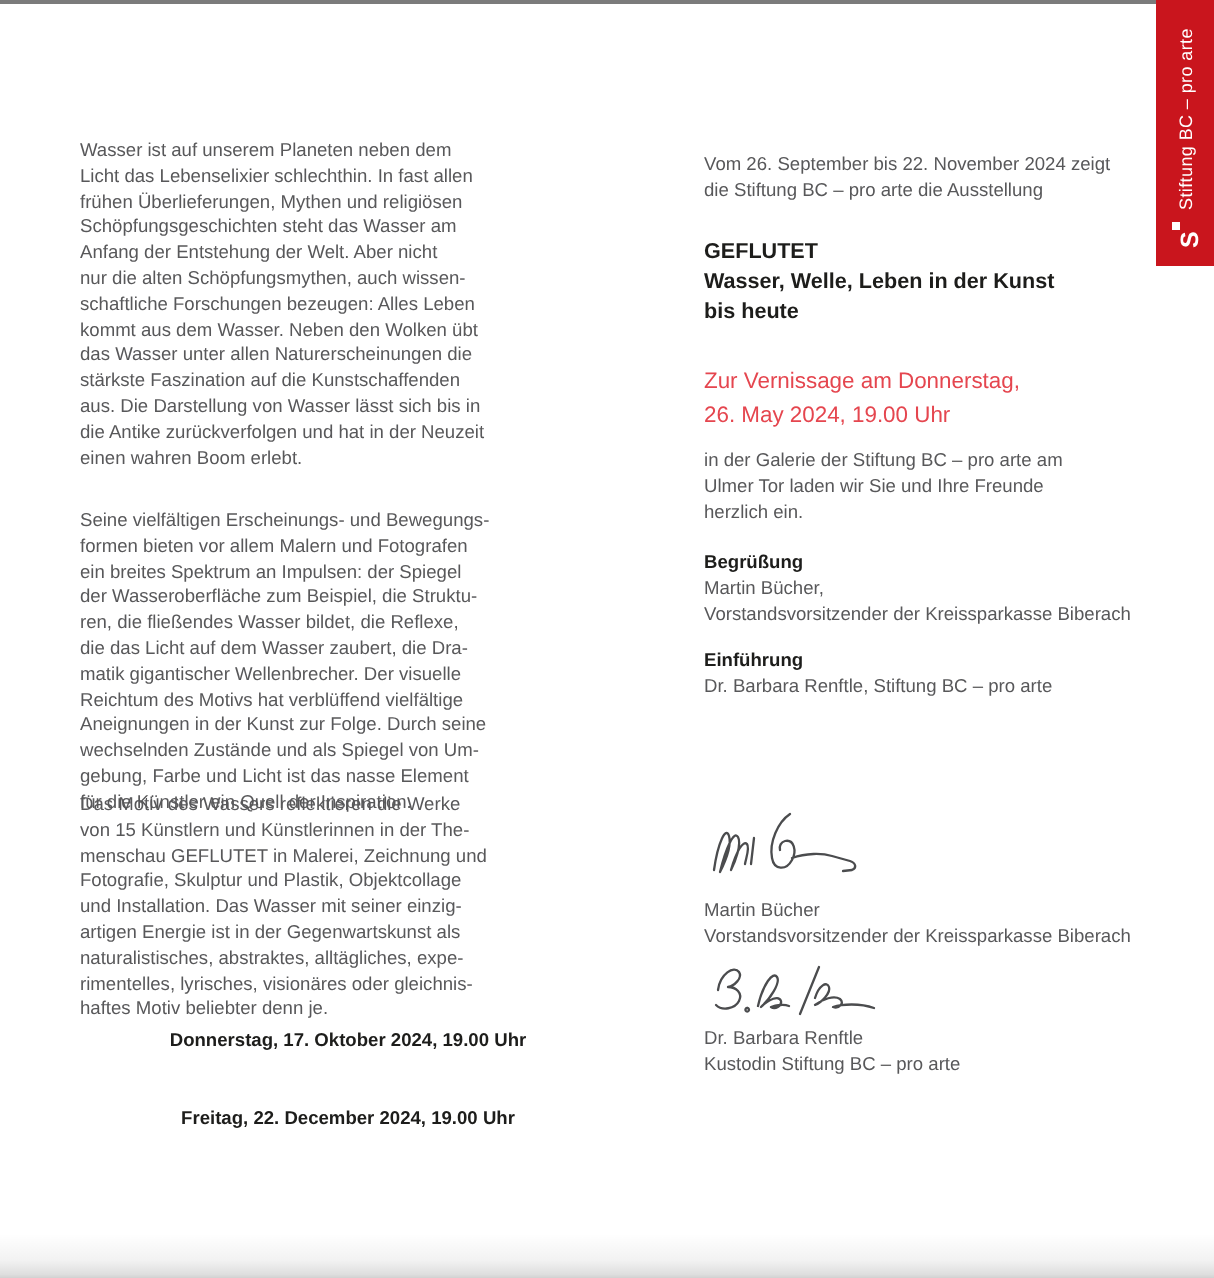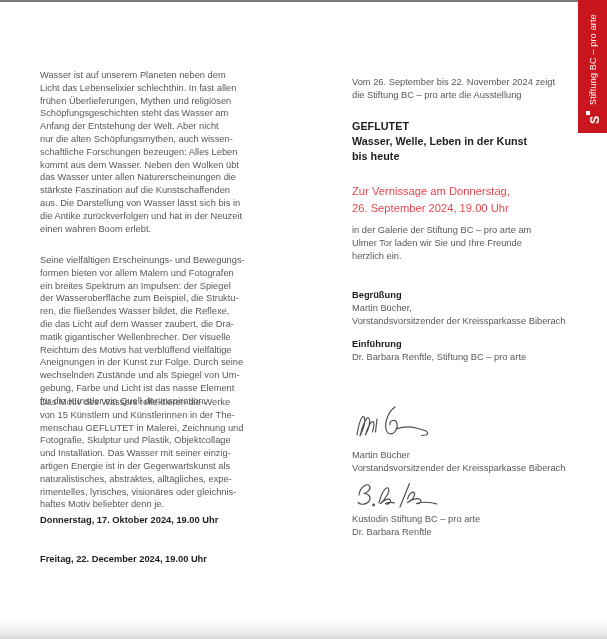--- a/index.html
+++ b/index.html
@@ -37,25 +37,25 @@
     font-size:12.5px;font-weight:700;line-height:14px;
   }
   .sk-logo .sk-dot{
     position:absolute;right:0;top:0;width:4px;height:4px;background:#fff;
   }
   
   .col{position:absolute;color:var(--body-gray,#58585a);}
   .lines{white-space:pre-line;font-size:9.3px;line-height:12.8px;}
   .left-col-block{position:absolute;left:40px;width:268px;}
   .right-col-block{position:absolute;left:352px;width:256px;}
-  .bold-head{font-weight:700;color:var(--head-dark,#1d1d1b);margin-top:14px;}
+  .bold-head{font-weight:700;color:var(--head-dark,#1d1d1b);}
   .exhibit-title{font-size:10.8px;line-height:15px;font-weight:700;color:var(--head-dark,#1d1d1b);}
   .red-lines{color:var(--accent-red,#e5464f);font-size:11.2px;line-height:16.8px;font-weight:400;white-space:pre-line;}
   .role{font-size:9.3px;line-height:12.8px;}
-  .event .lines{margin-top:0;}
+  .event .lines{margin-top:0;text-align:center;}
   .sig{position:absolute;}
   .sig svg path{fill:none;stroke:#4b4c4e;stroke-width:1.15;stroke-linecap:round;stroke-linejoin:round;}
 </style>
 </head>
 <body>
 
 <div class="top-edge"></div>
 
 <div class="brand-tab">
   <div class="brand-tab-rot">
@@ -111,21 +111,21 @@
 </div>
 
 <div class="right-col-block lines col" style="top:76px">Vom 26. September bis 22. November 2024 zeigt
 die Stiftung BC – pro arte die Ausstellung</div>
 
 <div class="right-col-block exhibit-title" style="top:119px;white-space:pre-line">GEFLUTET
 Wasser, Welle, Leben in der Kunst
 bis heute</div>
 
 <div class="right-col-block red-lines" style="top:183px">Zur Vernissage am Donnerstag,
-26. September 2024, 19.00 Uhr</div>
+26. May 2024, 19.00 Uhr</div>
 
 <div class="right-col-block lines col" style="top:224px">in der Galerie der Stiftung BC – pro arte am
 Ulmer Tor laden wir Sie und Ihre Freunde
 herzlich ein.</div>
 
 <div class="right-col-block col" style="top:275px">
   <div class="role bold-head">Begrüßung</div>
   <div class="lines">Martin Bücher,
 Vorstandsvorsitzender der Kreissparkasse Biberach</div>
 </div>
@@ -148,17 +148,17 @@
 
 <div class="sig" style="left:352px;top:479px">
   <svg width="92" height="34" viewBox="0 0 92 34">
     <path d="M7 16 C8 8 15 3.5 17.5 7 C19.5 10 15 14 12 14.5 C16 14.5 19.5 17.5 17.5 21.5 C15.5 25.5 9 26.5 6 23.5 M21.5 25 a0.9 0.9 0 1 0 0.2 0"></path>
     <path d="M27 24 C29.5 13 34.5 6.5 36.5 9.5 C38.5 12.5 32.5 21 28.5 24.5 C32.5 20.5 37.5 18.5 38.5 21.5 C39 24 35.5 26 33.5 24.5 C36 23.5 40 23 42.5 24"></path>
     <path d="M48 28 L57.5 4.5"></path>
     <path d="M55.5 20 C57.5 13.5 61.5 11.5 62.5 14.5 C63.5 17.5 58.5 22.5 55.5 23.5 C59.5 20.5 65 18.5 68 20.5 C70.5 22.5 67.5 25.5 64.5 24.5 C69 23 78 22.5 85 25"></path>
   </svg>
 </div>
 <div class="right-col-block col" style="top:513px">
+  <div class="lines">Dr. Barbara Renftle</div>
   <div class="lines">Kustodin Stiftung BC – pro arte</div>
-  <div class="lines">Dr. Barbara Renftle</div>
 </div>
 
 <div class="bottom-shade"></div>
 
 </body></html>

